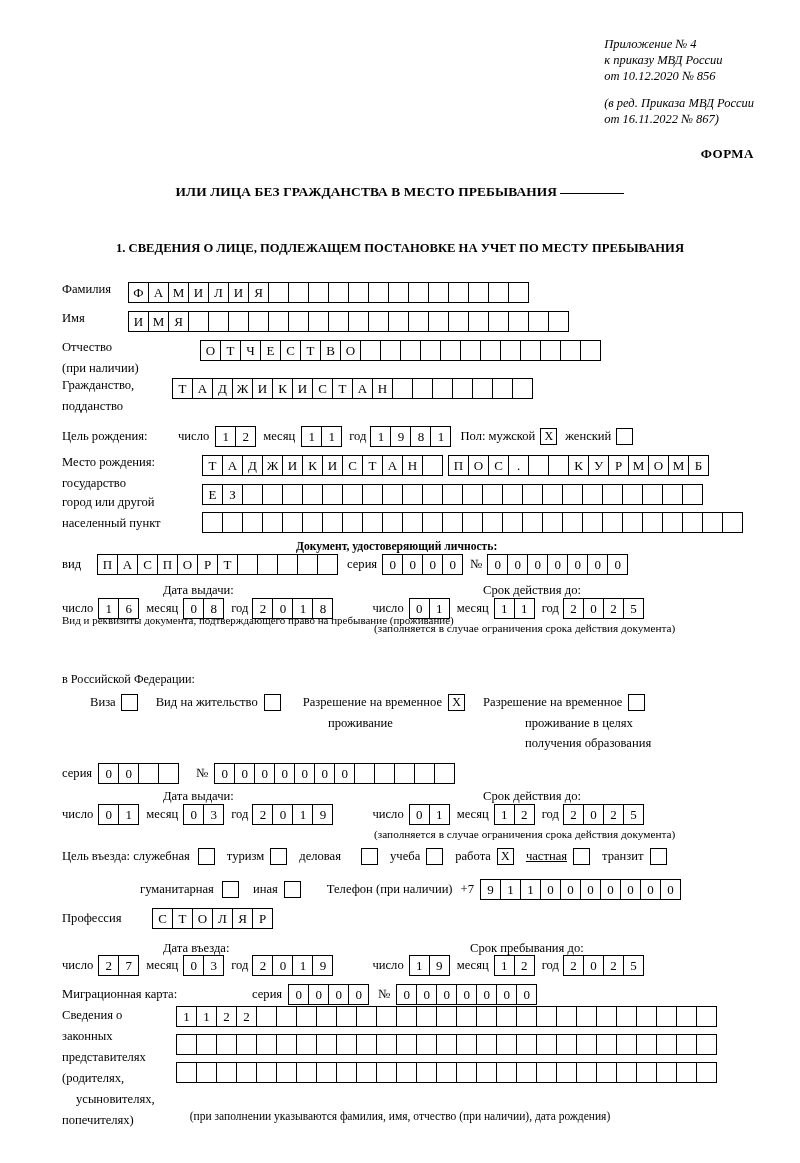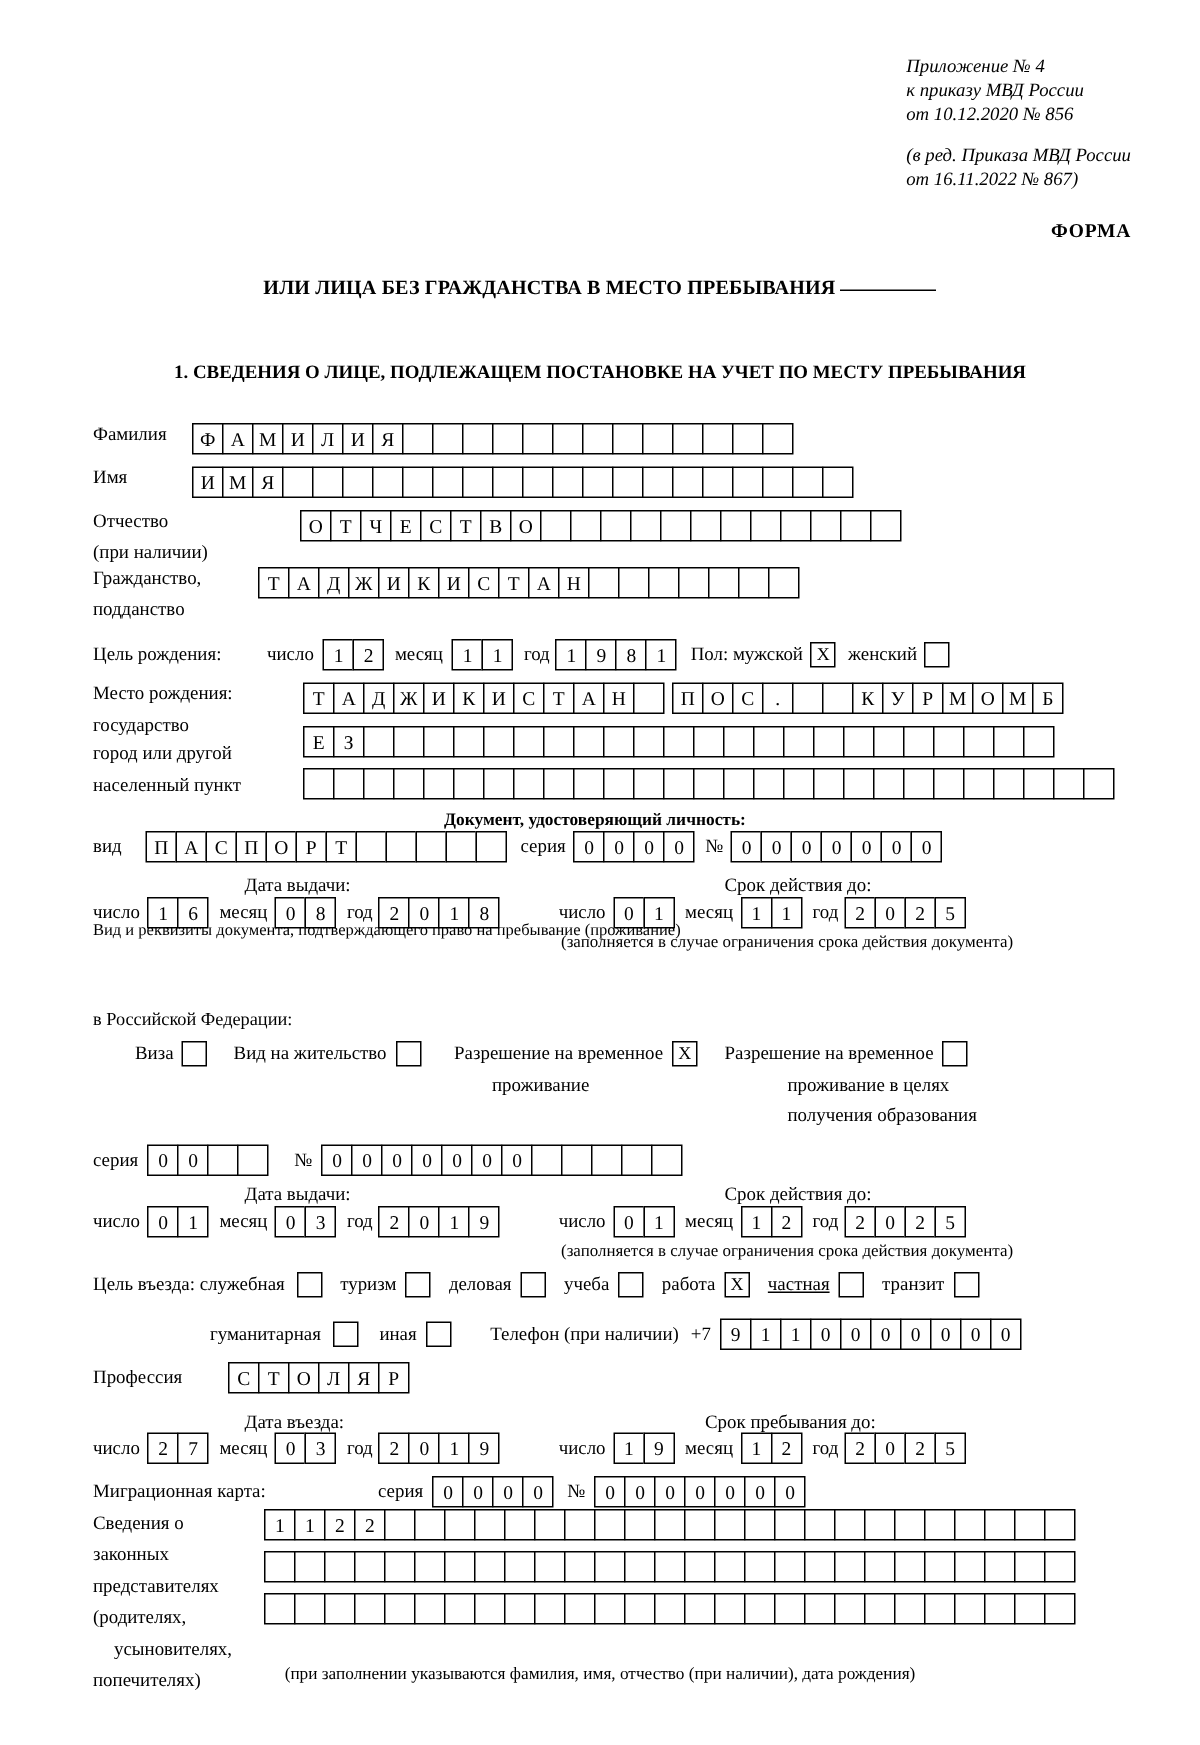--- a/index.html
+++ b/index.html
@@ -469,21 +469,21 @@
       </div>
   </div>
 
   <div class="note" style="position:absolute;left:374px;top:828px;">(заполняется в случае ограничения срока действия документа)</div>
 
   <div class="row" style="left:62px; top:848px; align-items:center;">
     <div class="lbl" style="margin-right:8px;">Цель въезда: служебная</div>
     <div class="chk"></div>
     <div class="lbl" style="margin:0 6px 0 12px;">туризм</div>
     <div class="chk"></div>
-    <div class="lbl" style="margin:0 6px 0 12px;">деловая</div>
+    <div class="lbl" style="margin:0 20px 0 12px;">деловая</div>
     <div class="chk"></div>
     <div class="lbl" style="margin:0 6px 0 12px;">учеба</div>
     <div class="chk"></div>
     <div class="lbl" style="margin:0 6px 0 12px;">работа</div>
     <div class="chk">X</div>
     <div class="lbl" style="margin:0 6px 0 12px;text-decoration:underline;">частная</div>
     <div class="chk"></div>
     <div class="lbl" style="margin:0 6px 0 12px;">транзит</div>
     <div class="chk"></div>
   </div>

